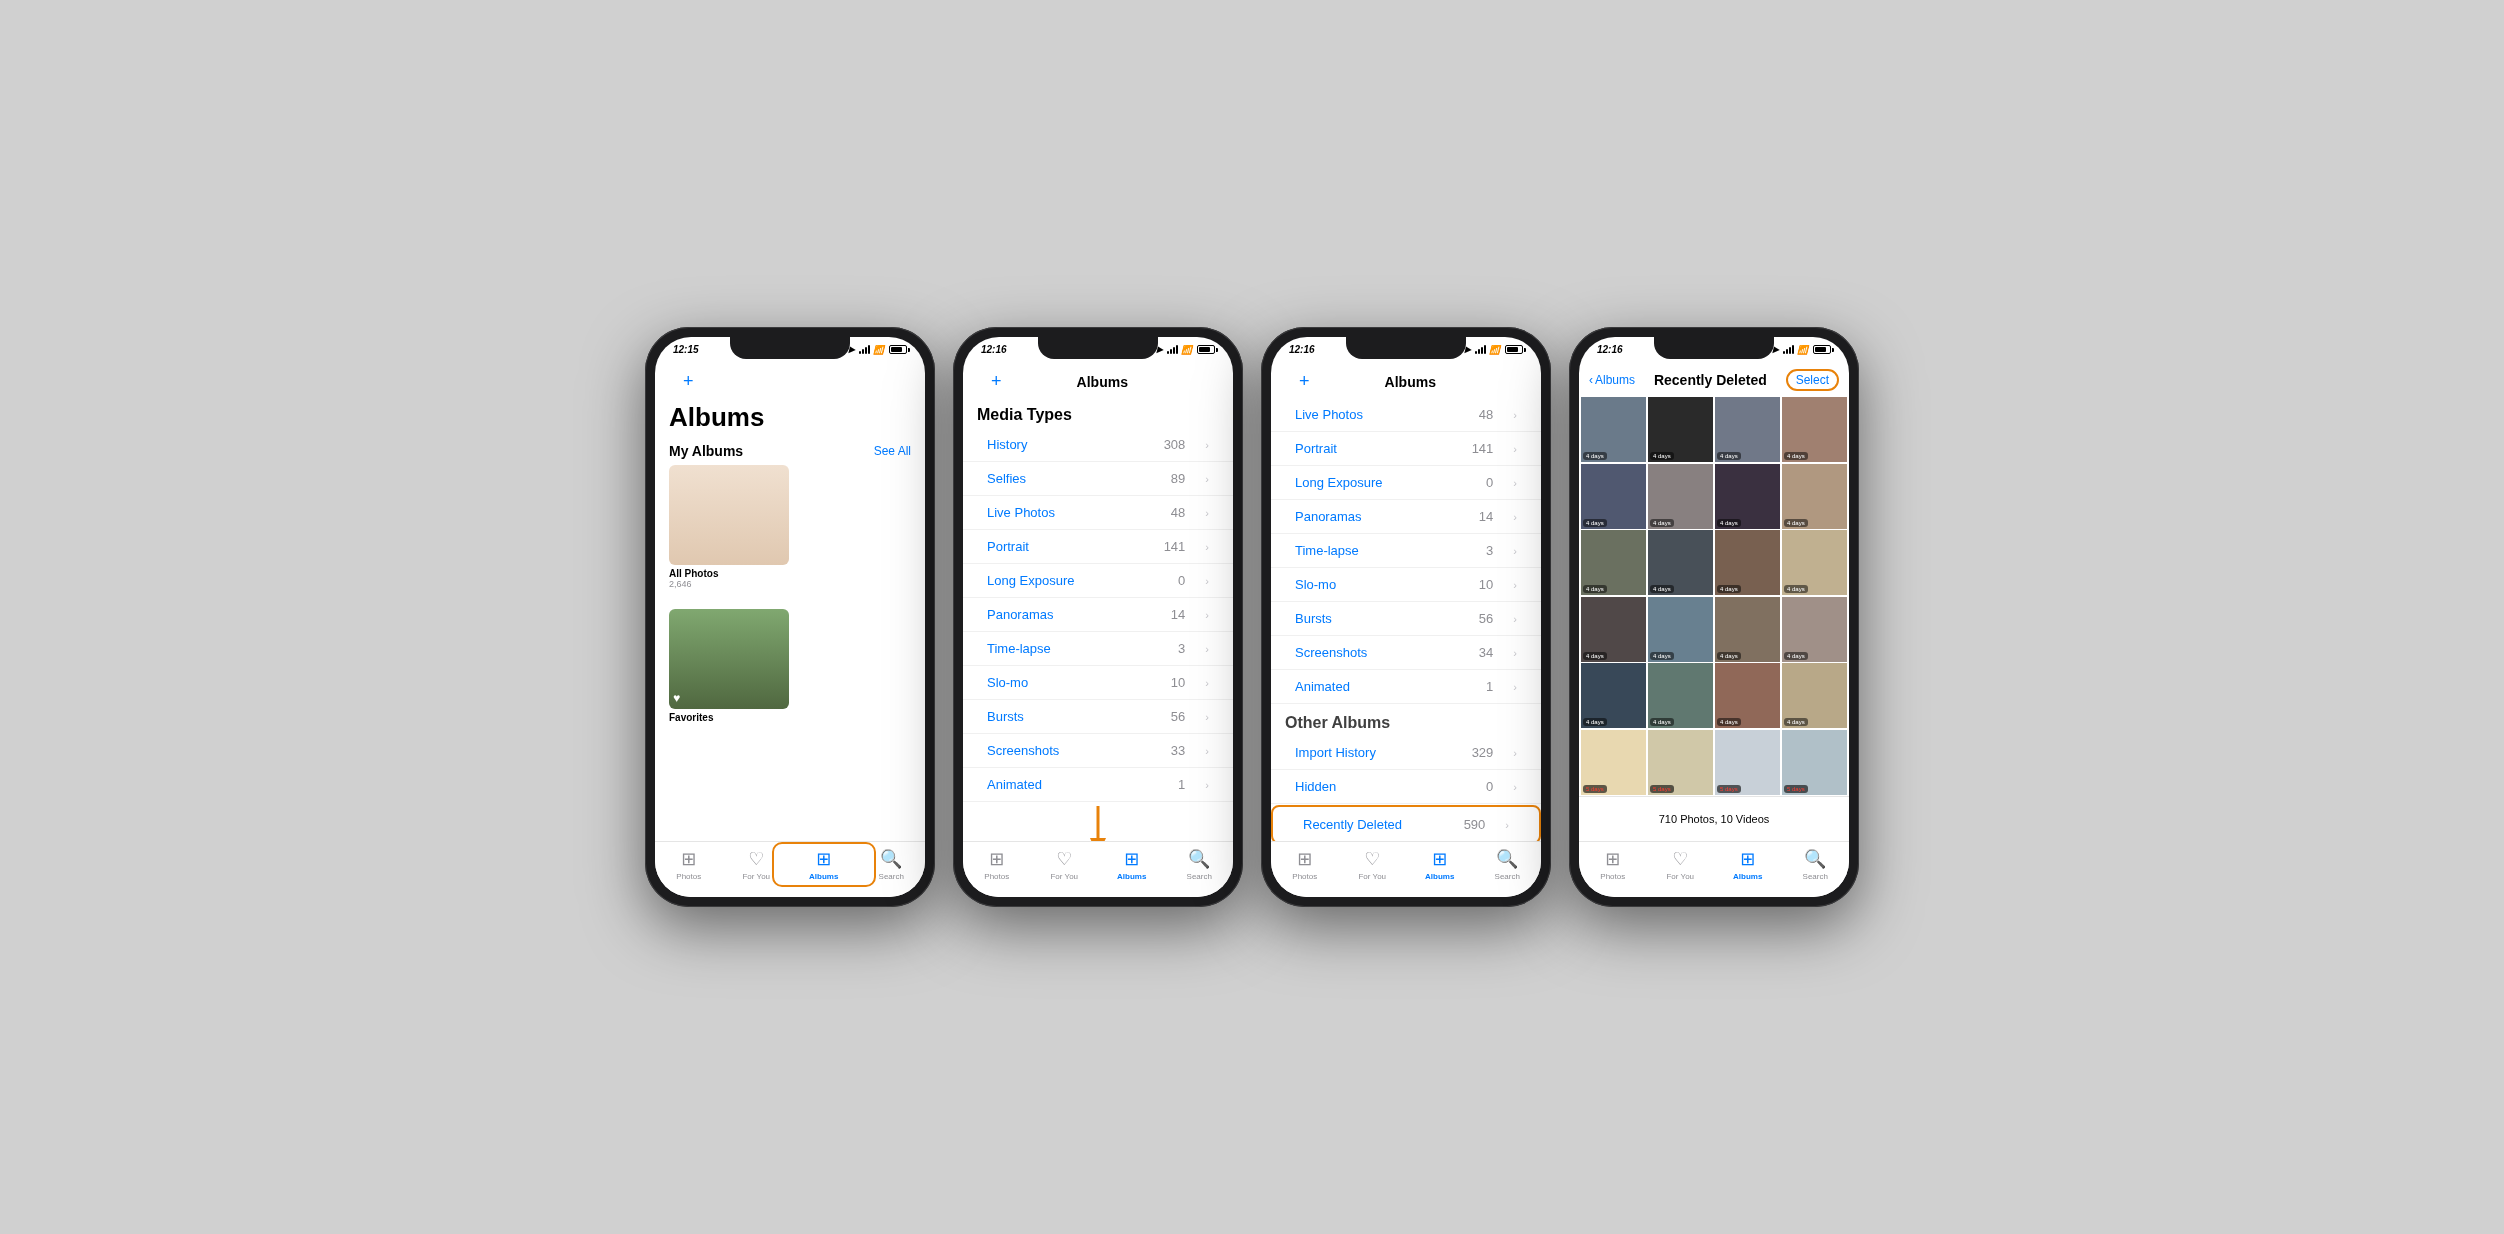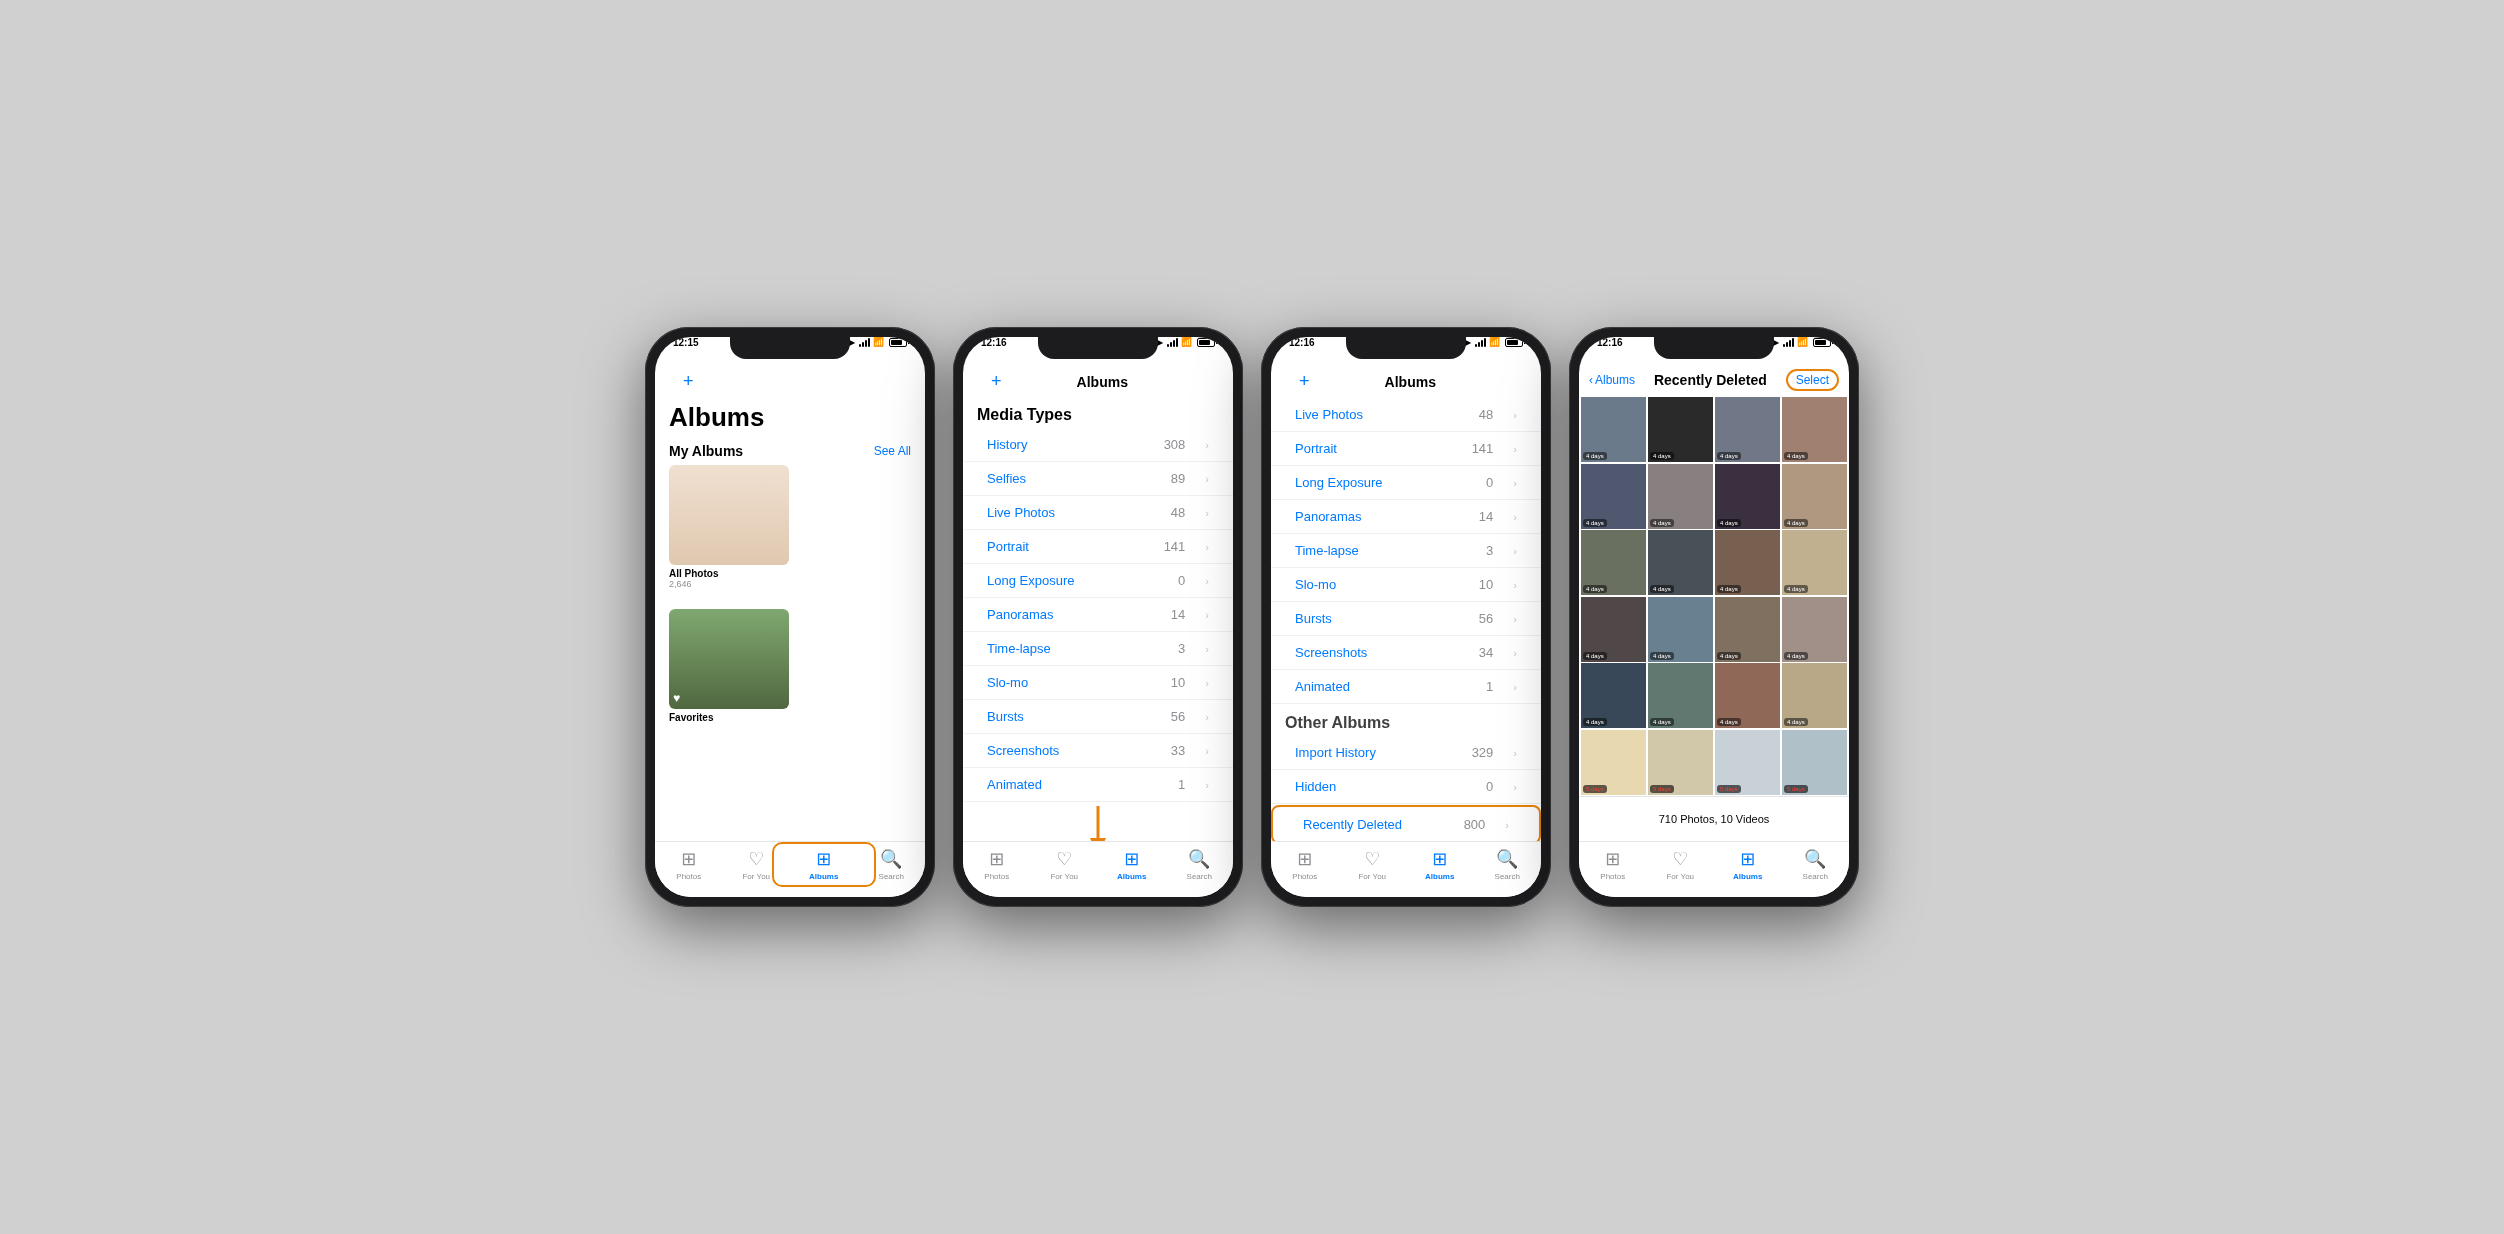--- a/index.html
+++ b/index.html
@@ -47,28 +47,29 @@
       height: 22px;
       background: #1c1c1e;
       border-bottom-left-radius: 16px;
       border-bottom-right-radius: 16px;
       z-index: 10;
     }
     
     .status-bar {
       height: 28px;
       display: flex;
-      align-items: flex-start;
+      align-items: center;
       padding: 0 18px 3px;
       font-size: 10px;
       font-weight: 600;
       color: #000;
       position: relative;
       z-index: 5;
       flex-shrink: 0;
+      font-style: italic;
     }
     .status-time {
       flex: 1;
       font-weight: 700;
     }
     .status-icons {
       display: flex;
       gap: 4px;
       align-items: center;
     }
@@ -634,21 +635,21 @@
             <span class="list-item-count">329</span>
             <span class="list-chevron">›</span>
           </div>
           <div class="list-item">
             <span class="list-item-text">Hidden</span>
             <span class="list-item-count">0</span>
             <span class="list-chevron">›</span>
           </div>
           <div class="list-item recently-deleted-highlight" style="margin: 4px 8px; border-radius: 8px; border-bottom: none;">
             <span class="list-item-text">Recently Deleted</span>
-            <span class="list-item-count">800</span>
+            <span class="list-item-count">590</span>
             <span class="list-chevron">›</span>
           </div>
         </div>
       </div>
 
       <div class="nav-bar">
         <div class="nav-item">
           <span class="nav-icon">⊞</span>
           <span class="nav-label">Photos</span>
         </div>

